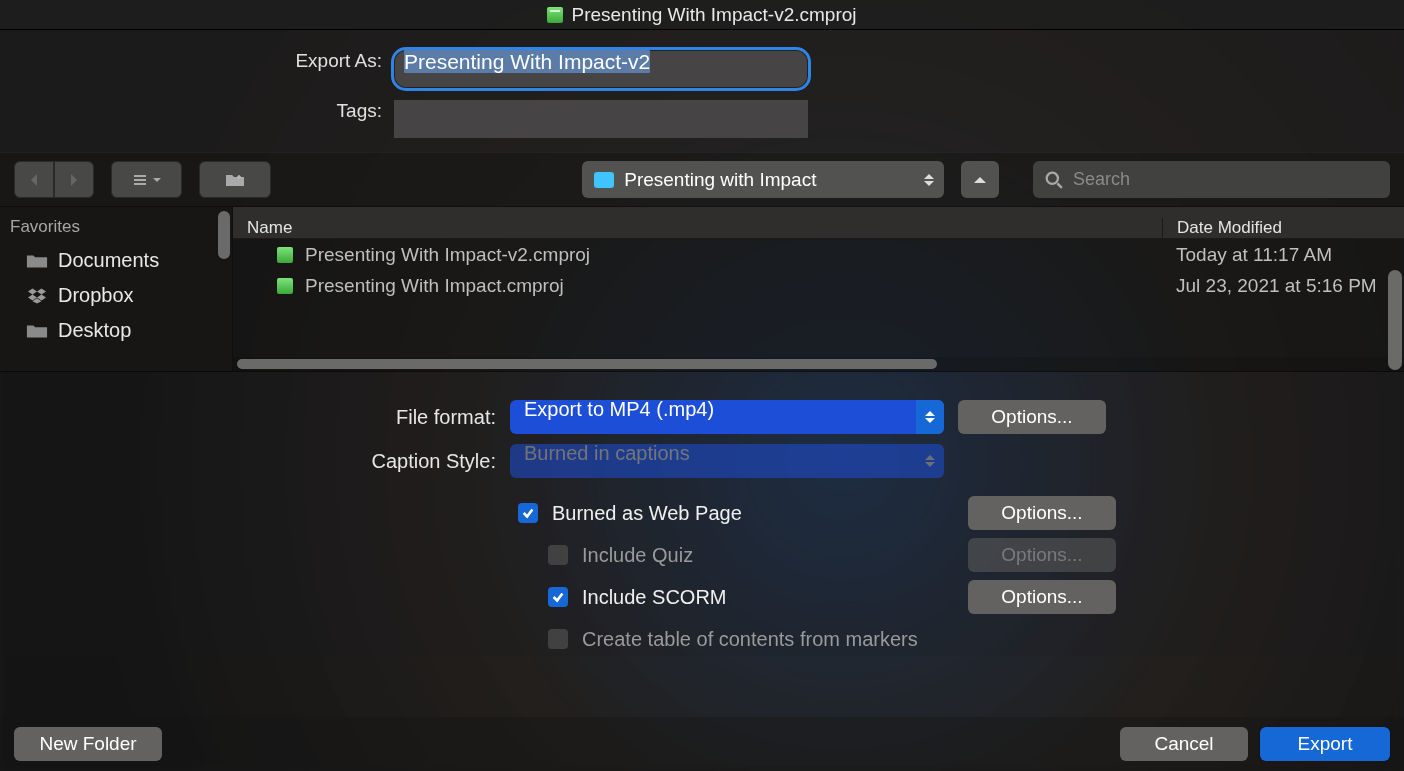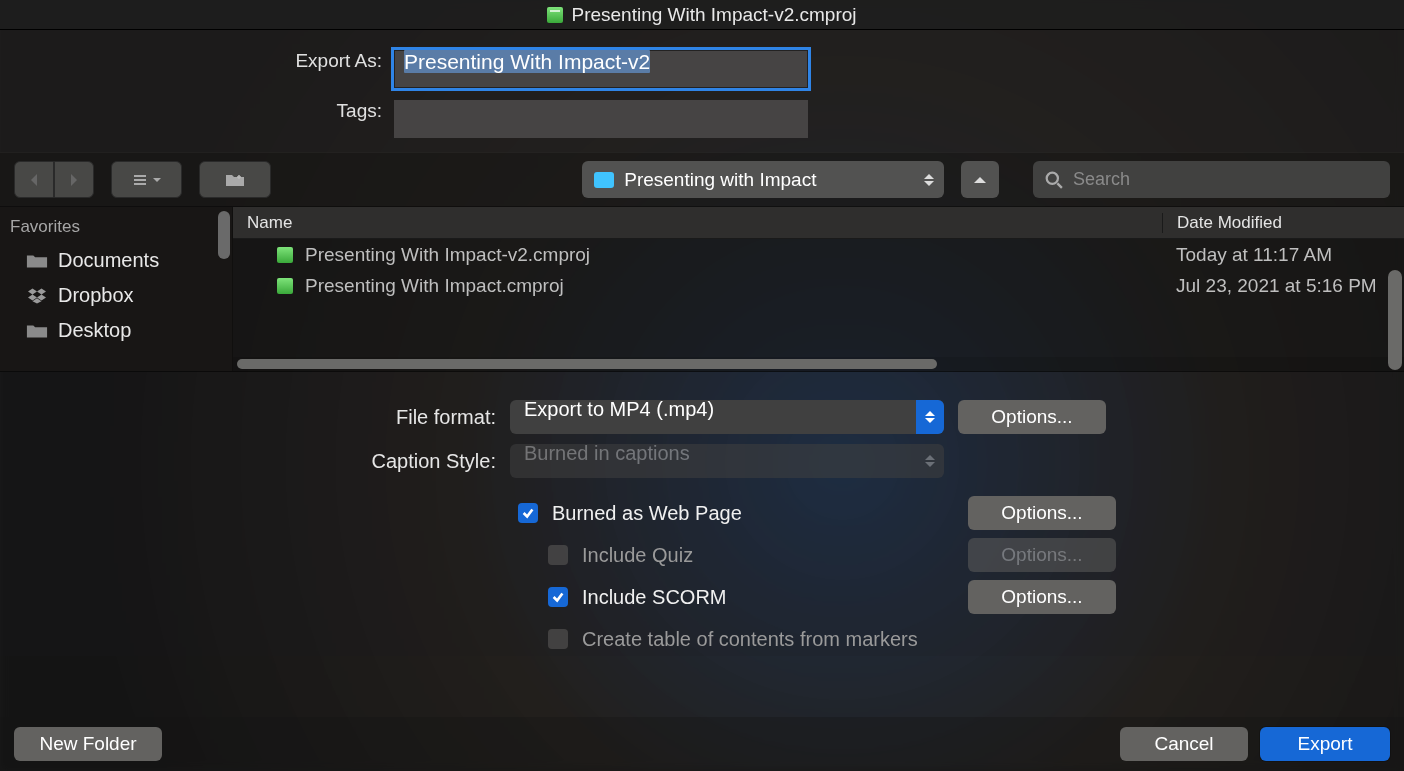--- a/index.html
+++ b/index.html
@@ -62,20 +62,21 @@
     height: 38px;
     background: #464444;
     color:#fff;
     border: none;
     padding: 0 10px;
     font-size: 21px;
   }
   .text-input.focused {
     outline: 3px solid #2f84e6;
     box-shadow: 0 0 0 1px rgba(0,0,0,0.5) inset;
+    border-radius: 12px;
   }
   .fname-sel { background: #5a7ca7; border-radius:1px; }
 
   .toolbar {
     height: 55px;
     background: rgba(26,24,23,0.7);
     border-top: 1px solid rgba(255,255,255,0.04);
     border-bottom: 1px solid rgba(0,0,0,0.4);
     display:flex;
     align-items:center;
@@ -163,21 +164,21 @@
   }
   .sb-item svg { width:22px; height:18px; fill:#8a8a8a; }
   .dropbox-ico{ width:22px;height:22px; }
   .dropbox-ico path{ fill:#9a9a9a; }
   .filepane { flex:1; display:flex; flex-direction:column; }
   .colhead {
     display:flex;
     background:#2f2e2d;
     border-bottom:1px solid #1a1a1a;
     height:32px;
-    align-items:center;
+    align-items:flex-end;
     font-size:17px;
     color:#e4e4e4;
   }
   .col-name{ flex:1; padding-left:14px;}
   .col-date{ width:242px; padding-left:14px; border-left:1px solid #1a1a1a;}
   .filerows { flex:1; overflow:hidden; }
   .filerow {
     display:flex;
     align-items:center;
     height:31px;
@@ -222,21 +223,21 @@
   }
   .opt-label{
     width: 510px;
     text-align:right;
     padding-right: 14px;
     color:#e6e6e6;
     font-size:20px;
   }
   .select {
     width: 434px; height:34px;
-    background:#404040;
+    background:#1d4ed8;
     border-radius:6px;
     display:flex;
     align-items:center;
     padding:0 40px 16px 14px;
     color:#fff;
     font-size:20px;
     position:relative;
   }
   .select.disabled { opacity:.55; color:#b8b8b8; }
   .select .endcap{

